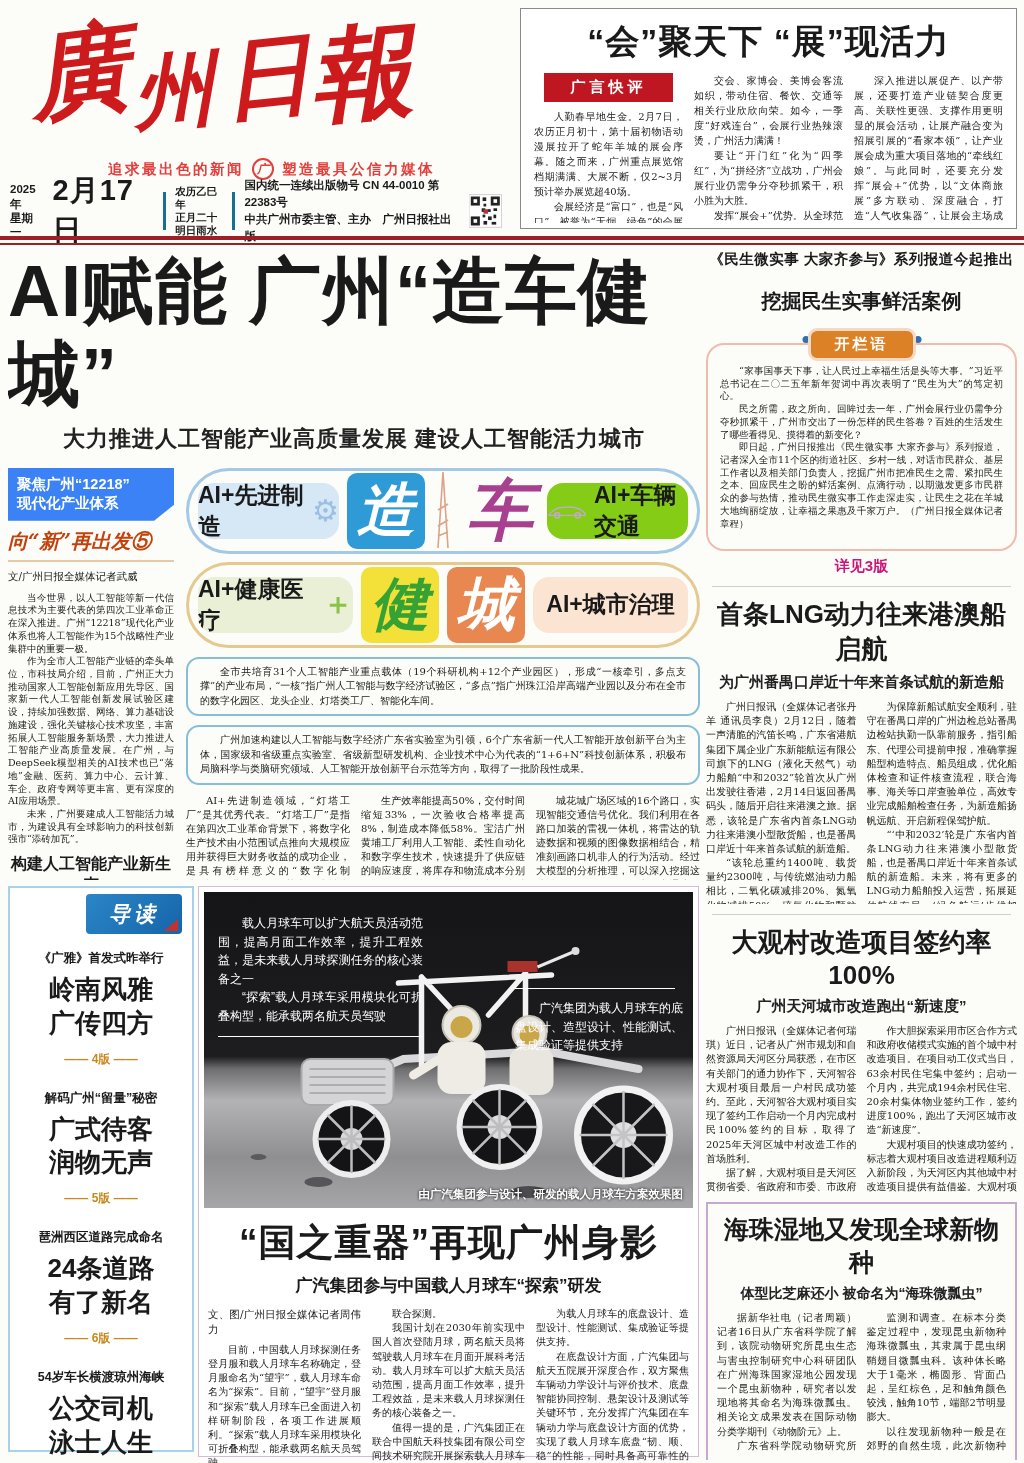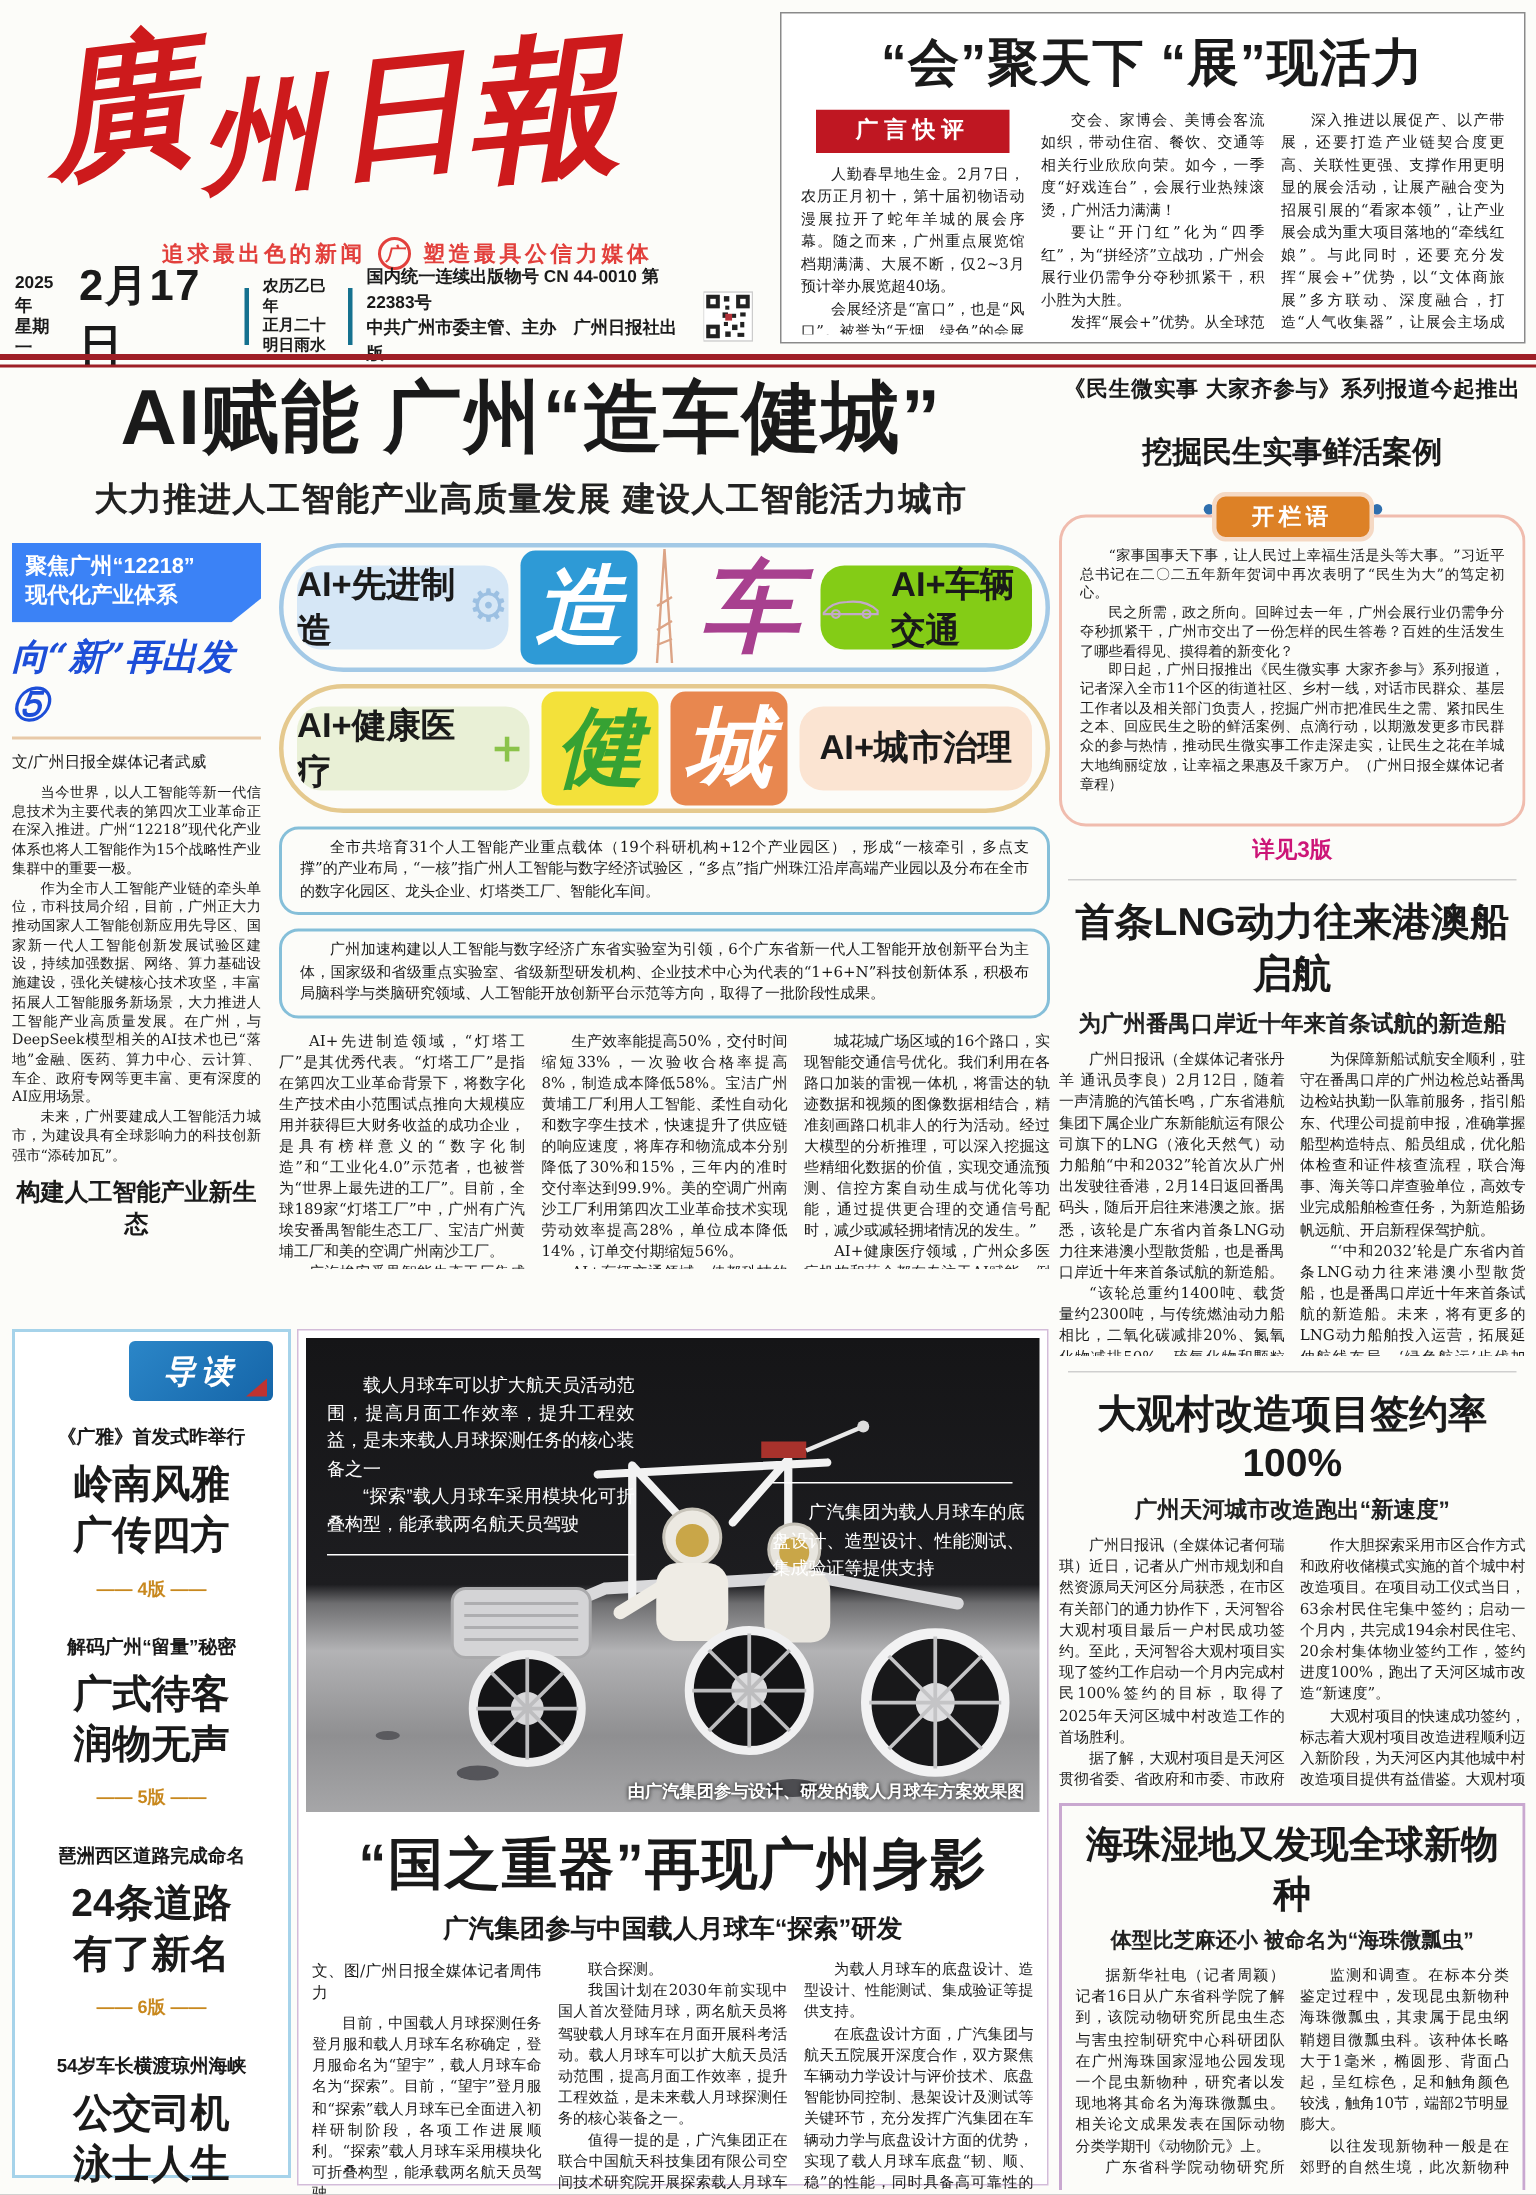--- a/index.html
+++ b/index.html
@@ -35,27 +35,27 @@
   .tr-col { flex:1; font-size:10px; line-height:1.5; text-align:justify; }
   .tr-badge { background:#bf1722; color:#fff; text-align:center; font-size:15px; font-weight:bold;
               letter-spacing:4px; padding:3px 0; margin:0 10px 7px; }
   .tr-col p, .bodytext p { text-indent:2em; margin:0; }
 
   .redrule { position:absolute; left:0; top:236px; width:1024px; height:9px;
              border-top:4px solid #9e1f26; border-bottom:2px solid #9e1f26; }
 
   
   .main-left { position:absolute; left:8px; top:250px; width:692px; height:630px; overflow:hidden; }
-  .m-head { text-align:center; font-size:52px; font-weight:900; letter-spacing:1px; line-height:1.15; }
+  .m-head { font-size:72px; font-weight:900; letter-spacing:1px; line-height:1.15; }
   .m-sub  { text-align:center; font-size:22px; font-weight:700; color:#222; margin-top:8px; letter-spacing:1px; }
   .m-row  { display:flex; gap:12px; margin-top:14px; }
   .m-colL { width:166px; flex:none; overflow:hidden; height:470px; }
   .focusbadge { background:#3b82f6; color:#fff; font-size:14.5px; font-weight:bold; line-height:1.35;
                 padding:7px 9px; clip-path:polygon(0 0,100% 0,100% 70%,88% 100%,0 100%); }
-  .calli { color:#1d4ed8; font-size:24px; font-weight:bold; font-style:italic; margin:7px 0 4px;
+  .calli { color:#c2410c; font-size:20px; font-weight:bold; font-style:italic; margin:7px 0 4px;
            font-family:"DejaVu Serif","Liberation Serif",serif; border-bottom:2px solid #e8c9a8; padding-bottom:5px; }
   .byline { font-size:10.5px; margin:8px 0; }
   .bodytext { font-size:9.5px; line-height:1.34; text-align:justify; font-family:"DejaVu Serif","Liberation Serif",serif; }
   .bodytext p { margin:0; }
   .m-sub2 { font-size:16px; font-weight:900; text-align:center; margin:8px 0 6px; font-family:"Liberation Sans",sans-serif; }
   .m-colR { flex:1; overflow:hidden; }
 
   
   .ig-row { display:flex; align-items:center; gap:8px; height:86px; padding:5px 9px; border-radius:46px; }
   .ig-row1 { border:3px solid #a3c9e6; }

